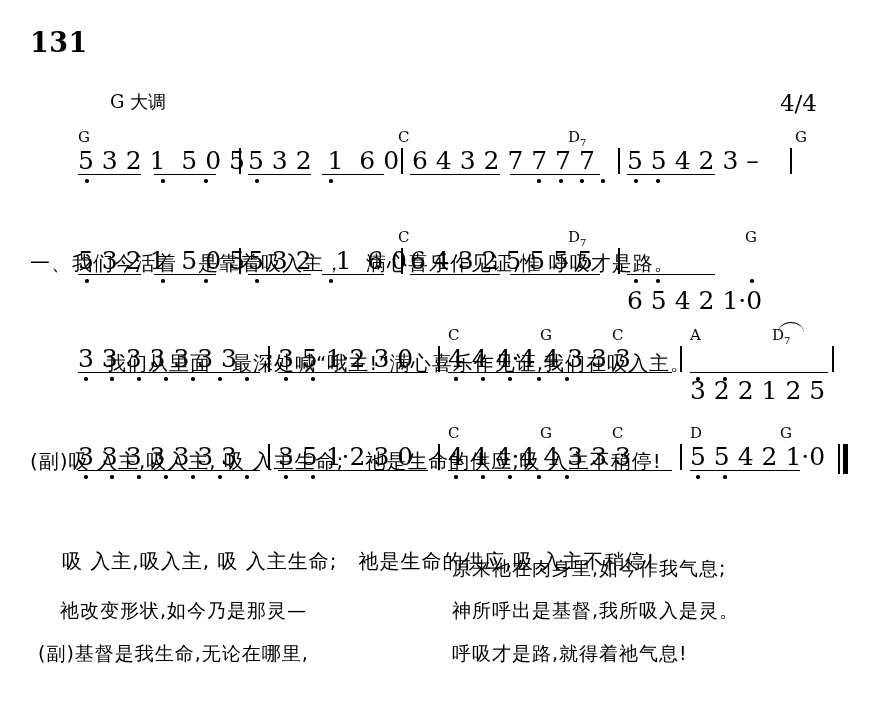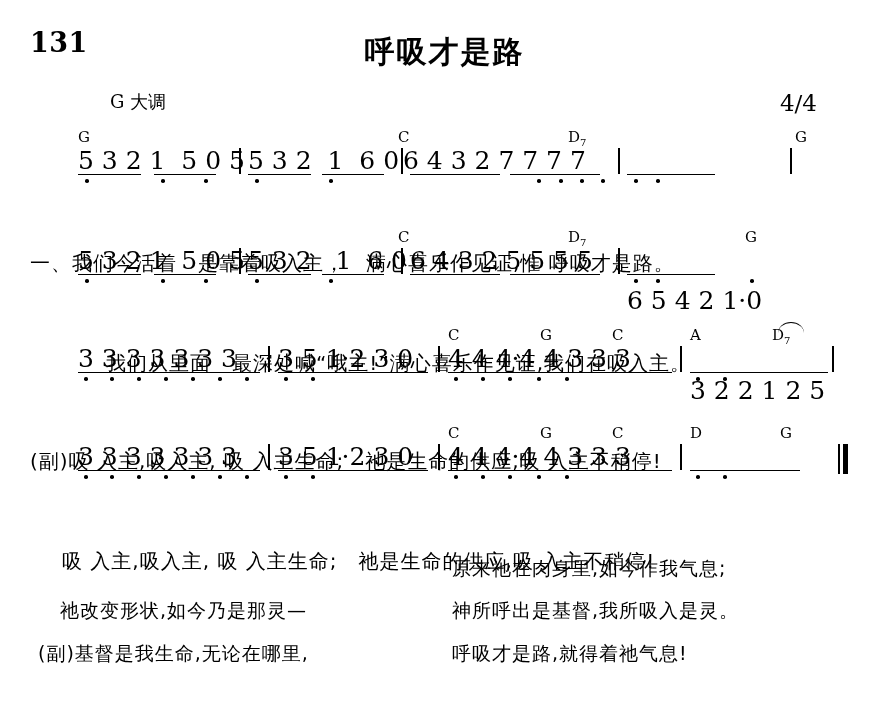--- a/index.html
+++ b/index.html
@@ -143,38 +143,38 @@
     white-space: nowrap;
     letter-spacing: 1px;
   }
 </style>
 </head>
 <body>
 
 <div class="page">
 
   <div class="page-number">131</div>
-  <div class="song-title">呼吸才是路</div>
   <div class="key-sig">G 大调</div>
   <div class="time-sig">4/4</div>
 
   <div class="system" style="top:128px;">
     <div class="chords">
       <span class="chord" style="left:78px;">G</span>
       <span class="chord" style="left:398px;">C</span>
       <span class="chord" style="left:568px;">D<sub>7</sub></span>
       <span class="chord" style="left:795px;">G</span>
     </div>
     <div class="notes">
       <span class="nl" style="left:78px;">5&nbsp;3&nbsp;2&nbsp;1&nbsp;&nbsp;5&nbsp;0&nbsp;5</span>
       <span class="barline" style="left:239px; top:2px; height:26px;"></span>
       <span class="nl" style="left:248px;">5&nbsp;3&nbsp;2&nbsp;&nbsp;1&nbsp;&nbsp;6&nbsp;0</span>
       <span class="barline" style="left:401px; top:2px; height:26px;"></span>
-      <span class="nl" style="left:403px;">6&nbsp;4&nbsp;3&nbsp;2&nbsp;7&nbsp;7&nbsp;7&nbsp;7</span>
+      <span class="nl" style="left:412px;">6&nbsp;4&nbsp;3&nbsp;2&nbsp;7&nbsp;7&nbsp;7&nbsp;7</span>
       <span class="barline" style="left:618px; top:2px; height:26px;"></span>
+      <span class="nl" style="left:627px;">5&nbsp;5&nbsp;4&nbsp;2&nbsp;3&nbsp;–</span>
       <span class="barline" style="left:790px; top:2px; height:26px;"></span>
 
       <span class="beam" style="left:78px; top:28px; width:63px;"></span>
       <span class="beam" style="left:154px; top:28px; width:62px;"></span>
       <span class="beam" style="left:248px; top:28px; width:63px;"></span>
       <span class="beam" style="left:322px; top:28px; width:62px;"></span>
       <span class="beam" style="left:410px; top:28px; width:90px;"></span>
       <span class="beam" style="left:510px; top:28px; width:90px;"></span>
       <span class="beam" style="left:627px; top:28px; width:88px;"></span>
 
@@ -285,20 +285,21 @@
       <span class="chord" style="left:690px;">D</span>
       <span class="chord" style="left:780px;">G</span>
     </div>
     <div class="notes">
       <span class="nl" style="left:78px;">3&nbsp;3&nbsp;3&nbsp;3&nbsp;3&nbsp;3&nbsp;3</span>
       <span class="barline" style="left:268px; top:2px; height:26px;"></span>
       <span class="nl" style="left:278px;">3&nbsp;5&nbsp;1·2&nbsp;3&nbsp;0</span>
       <span class="barline" style="left:438px; top:2px; height:26px;"></span>
       <span class="nl" style="left:448px;">4&nbsp;4&nbsp;4·4&nbsp;4&nbsp;3&nbsp;3&nbsp;3</span>
       <span class="barline" style="left:680px; top:2px; height:26px;"></span>
+      <span class="nl" style="left:690px;">5&nbsp;5&nbsp;4&nbsp;2&nbsp;1·0</span>
       <span class="endbar" style="left:838px; top:2px; width:2px; height:30px;"></span>
       <span class="endbar" style="left:843px; top:2px; width:5px; height:30px;"></span>
 
       <span class="beam" style="left:78px; top:28px; width:182px;"></span>
       <span class="beam" style="left:278px; top:28px; width:150px;"></span>
       <span class="beam" style="left:448px; top:28px; width:224px;"></span>
       <span class="beam" style="left:690px; top:28px; width:110px;"></span>
 
       <span class="odot" style="left:84px; top:33px;"></span>
       <span class="odot" style="left:110px; top:33px;"></span>

